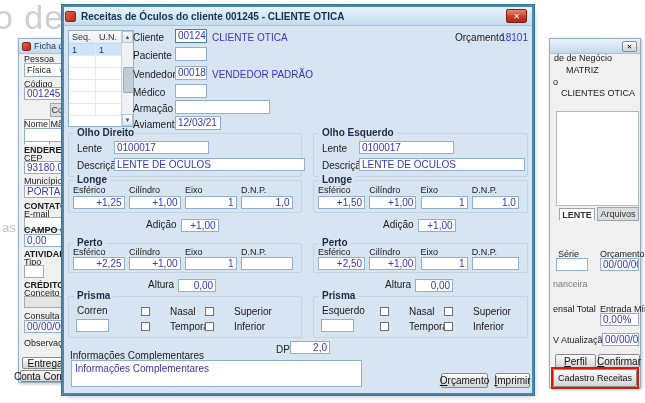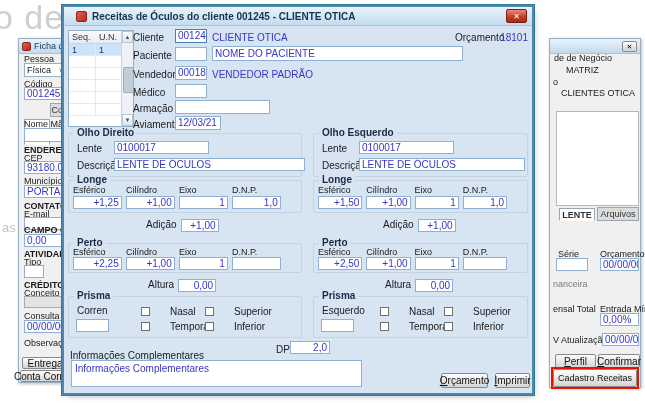--- a/index.html
+++ b/index.html
@@ -34,29 +34,29 @@
   .ak::first-letter{text-decoration:underline;}
   .tab{position:absolute;display:flex;align-items:center;justify-content:center;font-size:9px;
        box-sizing:border-box;border:1px solid #9aa7b2;background:#dcdcdc;color:#333;}
   .tab.sel{background:#ffffff;border-bottom-color:#ffffff;font-weight:bold;}
 
   
   .dialog{position:absolute;left:64px;top:7px;width:468px;height:386px;background:#d7e4f1;z-index:5;
        box-shadow:0 0 0 2px #4e86ad, 0 0 0 3px #2e7d92, 2px 3px 6px rgba(0,0,0,.3);}
   .dlg-title{position:absolute;left:0;top:0;right:0;height:18px;
        background:linear-gradient(#eaf4fc,#c3dcf0);border-bottom:1px solid #a9c4da;
-       display:flex;align-items:center;gap:5px;padding:0 12px;}
+       display:flex;align-items:center;gap:5px;padding:0 1px;}
   .dlg-title .t{font-size:10px;font-weight:bold;color:#15324f;white-space:nowrap;}
   .closebtn{position:absolute;top:2px;width:21px;height:14px;border-radius:2px;
        background:linear-gradient(#ef8373,#c03b22 60%,#a82d18);border:1px solid #7e1d10;
        color:#fff;font-size:8px;display:flex;align-items:center;justify-content:center;box-sizing:border-box;}
   .grp{position:absolute;border:1px solid #c6d3de;border-radius:2px;box-sizing:border-box;}
   .grp-t{position:absolute;top:-6px;left:5px;background:#d7e4f1;padding:0 3px;font-size:10px;
        font-weight:bold;color:#1b2a45;line-height:1;white-space:nowrap;}
-  .cols4{position:absolute;left:4px;right:16px;display:grid;grid-template-columns:repeat(4,1fr);}
+  .cols4{position:absolute;left:4px;right:4px;display:grid;grid-template-columns:repeat(4,1fr);}
   .cols4 .clbl{font-size:9px;color:#1a1a1a;white-space:nowrap;}
   .sfld{background:#fff;border:1px solid #90b0d2;color:#3636c8;font-size:10px;height:13px;
        display:flex;align-items:center;justify-content:flex-end;padding:0 2px;box-sizing:border-box;
        width:92%;min-width:34px;}
   .midrow{position:absolute;display:flex;align-items:flex-start;gap:4px;font-size:10px;}
   .midrow .mbox{background:#fff;border:1px solid #90b0d2;color:#3636c8;width:38px;height:13px;
        display:flex;align-items:center;justify-content:flex-end;padding:0 2px;box-sizing:border-box;}
   .cb{position:absolute;display:flex;align-items:center;gap:20px;font-size:10px;color:#1a1a1a;white-space:nowrap;}
   .cbx{width:9px;height:9px;background:#fff;border:1px solid #707070;flex:0 0 auto;box-sizing:border-box;}
 
@@ -199,21 +199,20 @@
     </div>
 
     <span class="lbl" style="left:69px;top:26px;">Cliente</span>
     <div class="fld" style="left:111px;top:22px;width:32px;height:14px;border-color:#4a7cb8;">001245</div>
     <span class="lbl bluetxt" style="left:148px;top:26px;">CLIENTE OTICA</span>
     <span class="lbl" style="left:391px;top:26px;">Orçamento</span>
     <span class="lbl bluetxt" style="left:420px;top:26px;width:44px;text-align:right;">18101</span>
 
     <span class="lbl" style="left:69px;top:44px;">Paciente</span>
     <div class="fld" style="left:111px;top:40px;width:32px;height:14px;"></div>
-    <div class="fld" style="left:148px;top:39px;width:251px;height:15px;">NOME DO PACIENTE</div>
 
     <span class="lbl" style="left:69px;top:63px;">Vendedor</span>
     <div class="fld" style="left:111px;top:59px;width:32px;height:14px;">000181</div>
     <span class="lbl bluetxt" style="left:148px;top:63px;">VENDEDOR PADRÃO</span>
 
     <span class="lbl" style="left:69px;top:81px;">Médico</span>
     <div class="fld" style="left:111px;top:77px;width:32px;height:14px;"></div>
 
     <span class="lbl" style="left:69px;top:97px;">Armação</span>
     <div class="fld" style="left:111px;top:93px;width:95px;height:14px;"></div>

